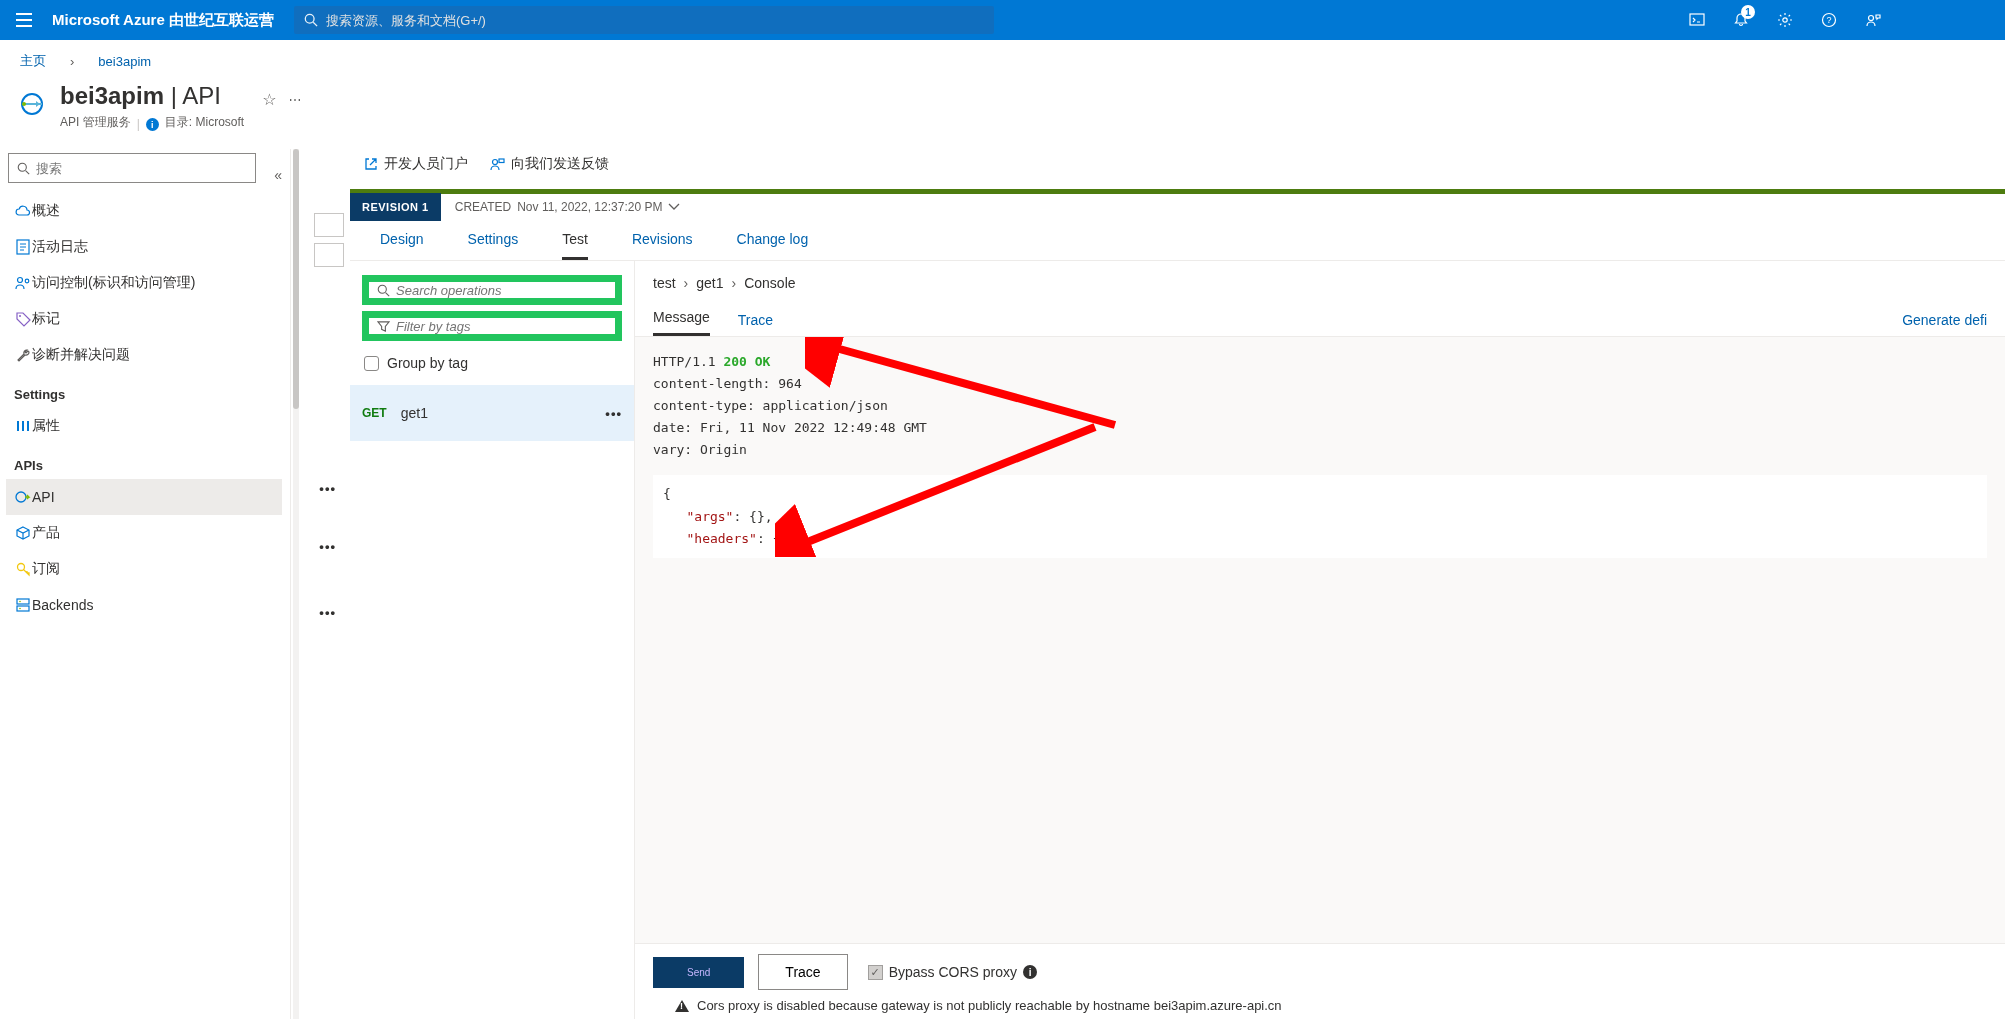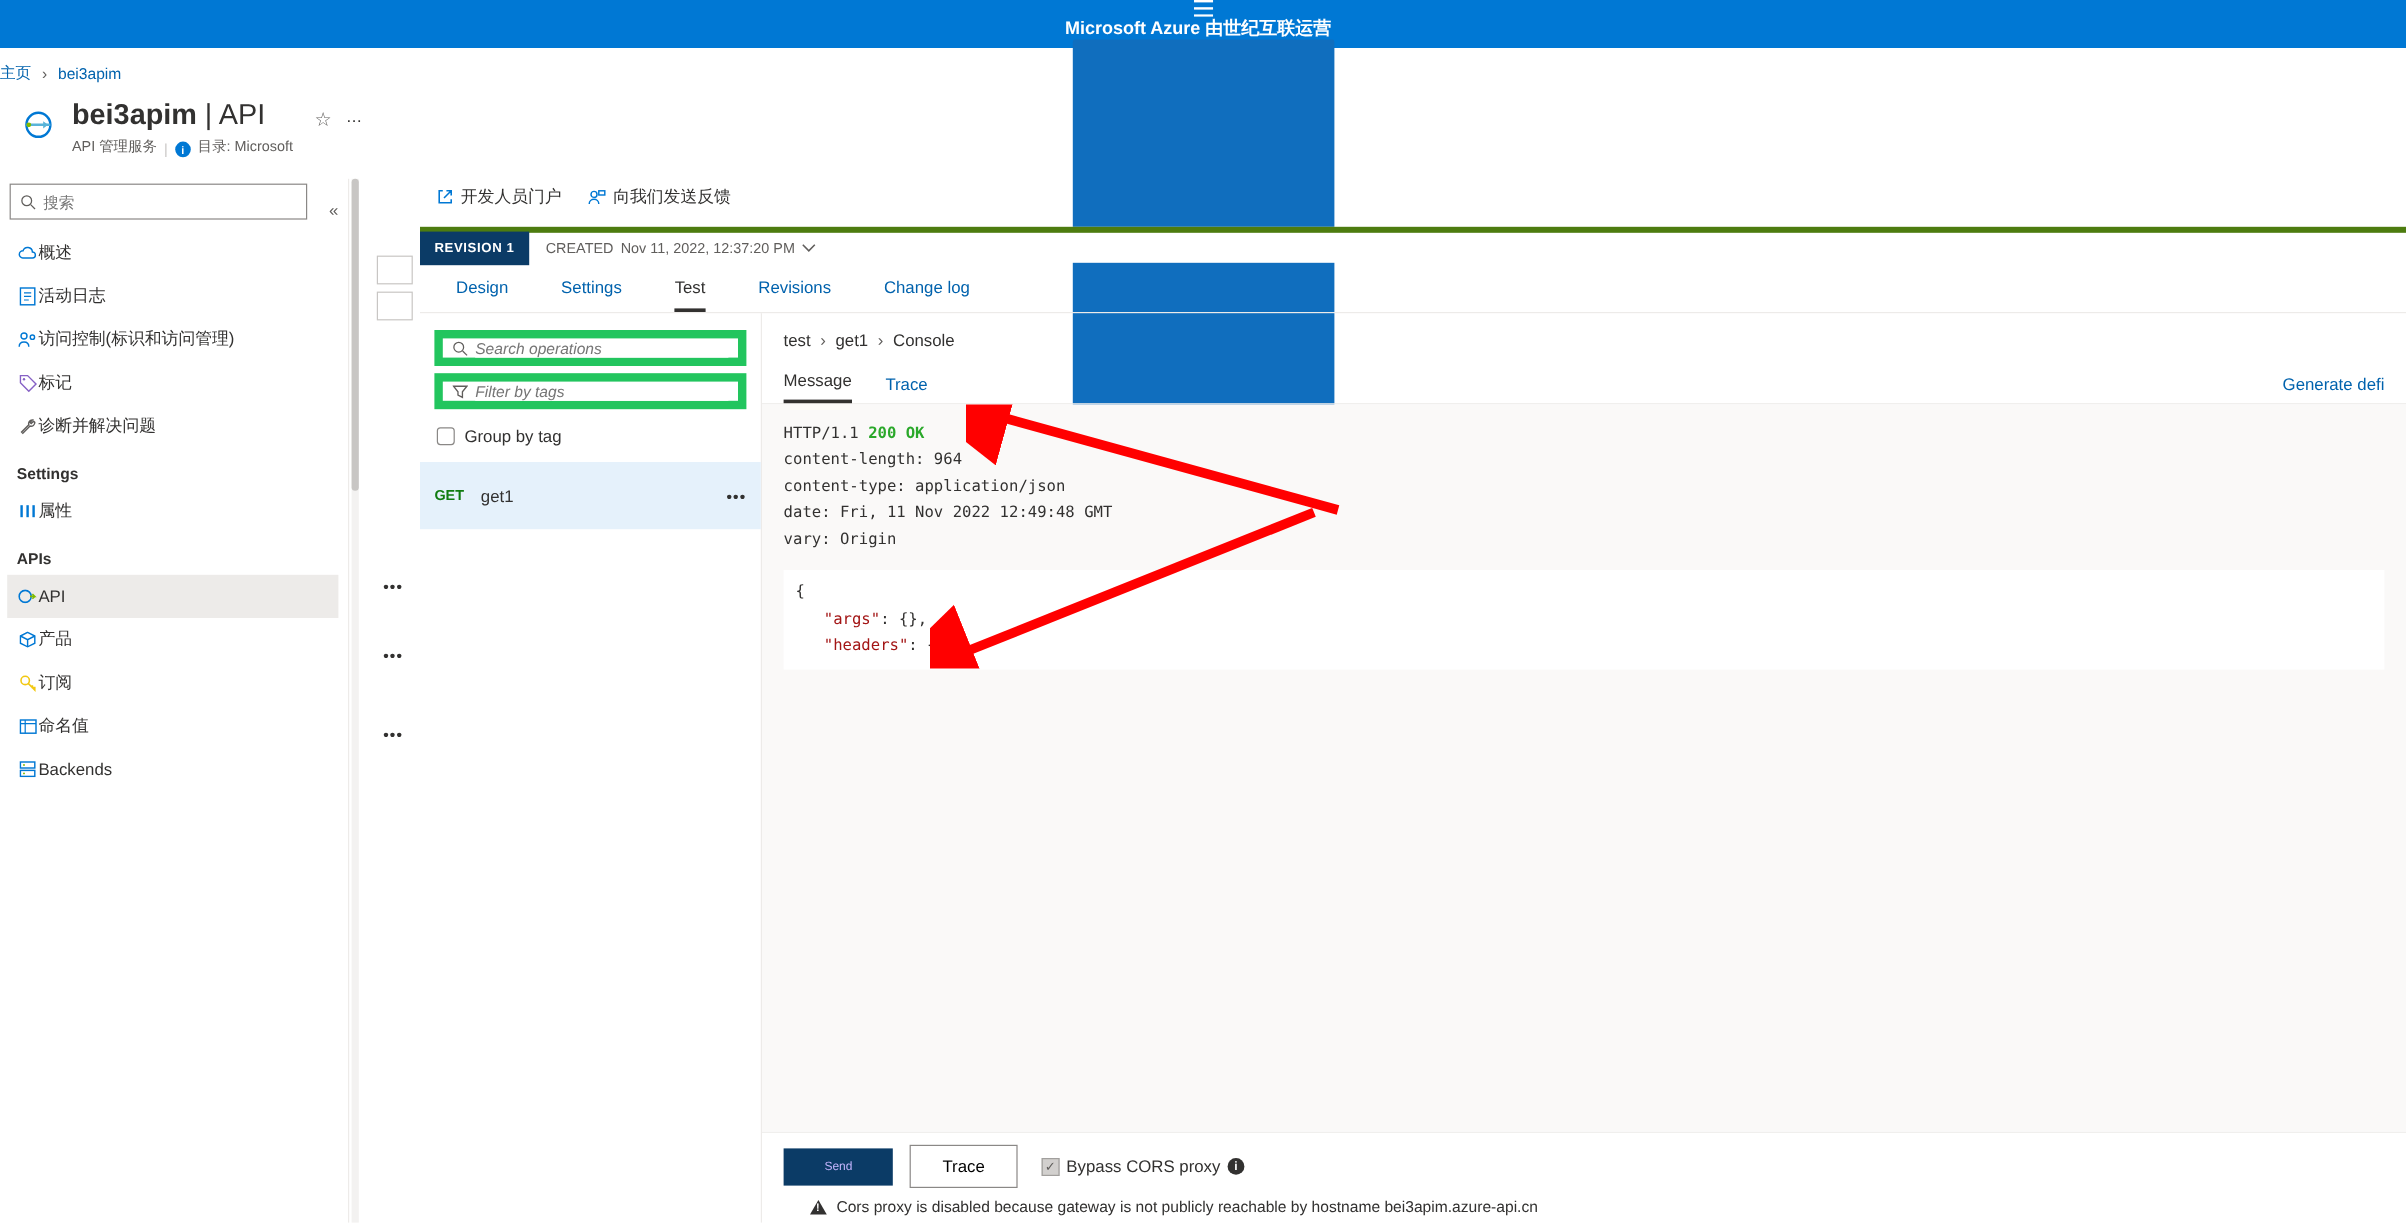--- a/index.html
+++ b/index.html
@@ -1,33 +1,33 @@
 <!DOCTYPE html>
 <html><head>
 <meta charset="utf-8">
 <style>
 * { box-sizing: border-box; margin: 0; padding: 0; }
 body { font-family: "Segoe UI", Arial, sans-serif; font-size: 13px; color: #323130; background: #fff; overflow: hidden; }
 
 
-.topbar { height: 40px; background: #0078d4; color: #fff; display: flex; align-items: center; flex-direction: column; }
+.topbar { height: 40px; background: #0078d4; color: #fff; display: flex; align-items: center; }
 .hamburger { width: 48px; height: 40px; display: flex; align-items: center; justify-content: center; cursor: pointer; }
 .hamburger svg { fill: #fff; }
 .brand { font-size: 15px; font-weight: 600; padding: 0 12px 0 4px; white-space: nowrap; }
 .topsearch { flex: 0 0 700px; height: 28px; margin: 0 8px; background: #106ebe; display: flex; align-items: center; padding: 0 10px; border-radius: 2px; }
 .topsearch svg { fill: #fff; opacity: .9; }
 .topsearch input { flex: 1; background: transparent; border: none; color: #000000; font-size: 13px; padding-left: 8px; outline: none; }
 .topsearch input::placeholder { color: #e1e1e1; }
 .top-spacer { flex: 1; }
 .topicon { width: 44px; height: 40px; display: flex; align-items: center; justify-content: center; cursor: pointer; position: relative; }
 .topicon svg { fill: #fff; }
 .badge { position: absolute; top: 5px; right: 8px; background: #fff; color: #0078d4; font-size: 10px; font-weight: 700; min-width: 14px; height: 14px; border-radius: 7px; display: flex; align-items: center; justify-content: center; }
 
 
-.crumbs { padding: 12px 0 8px; display: flex; align-items: center; gap: 9px; font-size: 13px; }
+.crumbs { padding: 12px 20px 8px; display: flex; align-items: center; gap: 24px; font-size: 13px; }
 .crumbs a { color: #0062ad; text-decoration: none; }
 .crumbs .sep { color: #605e5c; }
 
 
 .pagehead { display: flex; align-items: flex-start; padding: 4px 16px 18px; gap: 12px; }
 .api-logo { width: 32px; height: 32px; margin-top: 6px; }
 .titlewrap .title { font-size: 24px; font-weight: 600; }
 .titlewrap .title .thin { font-weight: 400; }
 .titlewrap .subtitle { font-size: 12px; color: #605e5c; margin-top: 4px; display: flex; align-items: flex-end; gap: 6px; }
 .subtitle .divider { color: #c8c6c4; }
@@ -286,30 +286,20 @@
       <span>产品</span>
     </div>
     <div class="side-item">
       <span class="ic">
           <svg width="15" height="15" viewBox="0 0 15 15">
             <circle cx="5" cy="5" r="3.5" fill="none" stroke="#f2c811" stroke-width="1.3"></circle>
             <path d="M7.5 7.5L13 13v-2h-2v-2" fill="none" stroke="#f2c811" stroke-width="1.3"></path>
           </svg>
         </span>
       <span>订阅</span>
-    </div>
-    <div class="side-item">
-      <span class="ic">
-          <svg width="15" height="13" viewBox="0 0 15 13">
-            <rect x="1" y="1" width="13" height="11" fill="none" stroke="#0078d4" stroke-width="1.2"></rect>
-            <line x1="1" y1="4" x2="14" y2="4" stroke="#0078d4"></line>
-            <line x1="5" y1="1" x2="5" y2="12" stroke="#0078d4"></line>
-          </svg>
-        </span>
-      <span>命名值</span>
     </div>
     <div class="side-item">
       <span class="ic">
           <svg width="14" height="14" viewBox="0 0 14 14">
             <rect x="1" y="1" width="12" height="5" fill="none" stroke="#0078d4" stroke-width="1.2"></rect>
             <rect x="1" y="8" width="12" height="5" fill="none" stroke="#0078d4" stroke-width="1.2"></rect>
             <circle cx="4" cy="3.5" r=".8" fill="#7fba00"></circle>
             <circle cx="4" cy="10.5" r=".8" fill="#7fba00"></circle>
           </svg>
         </span>

